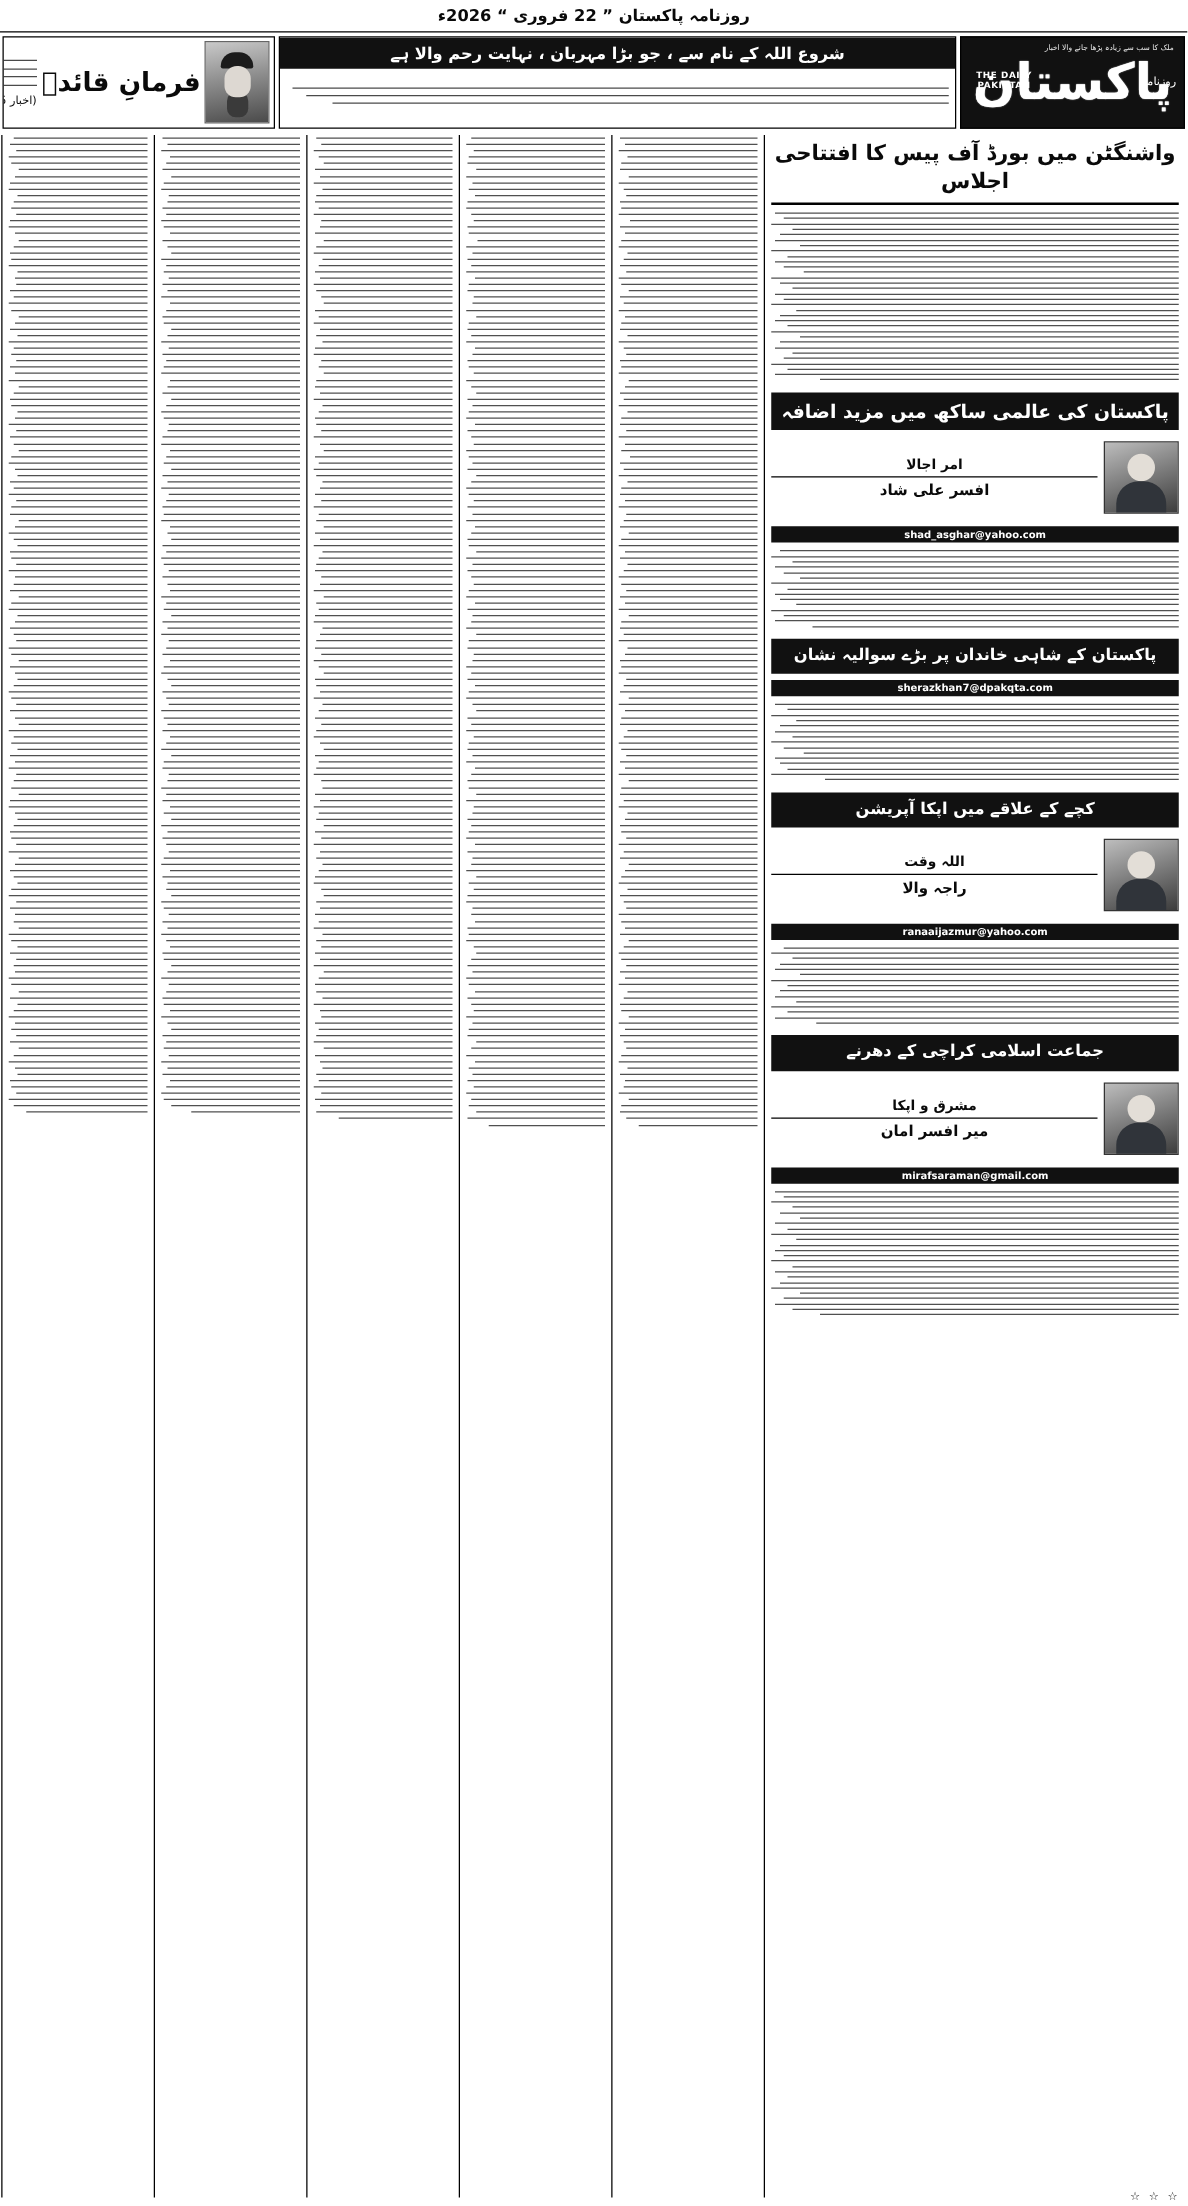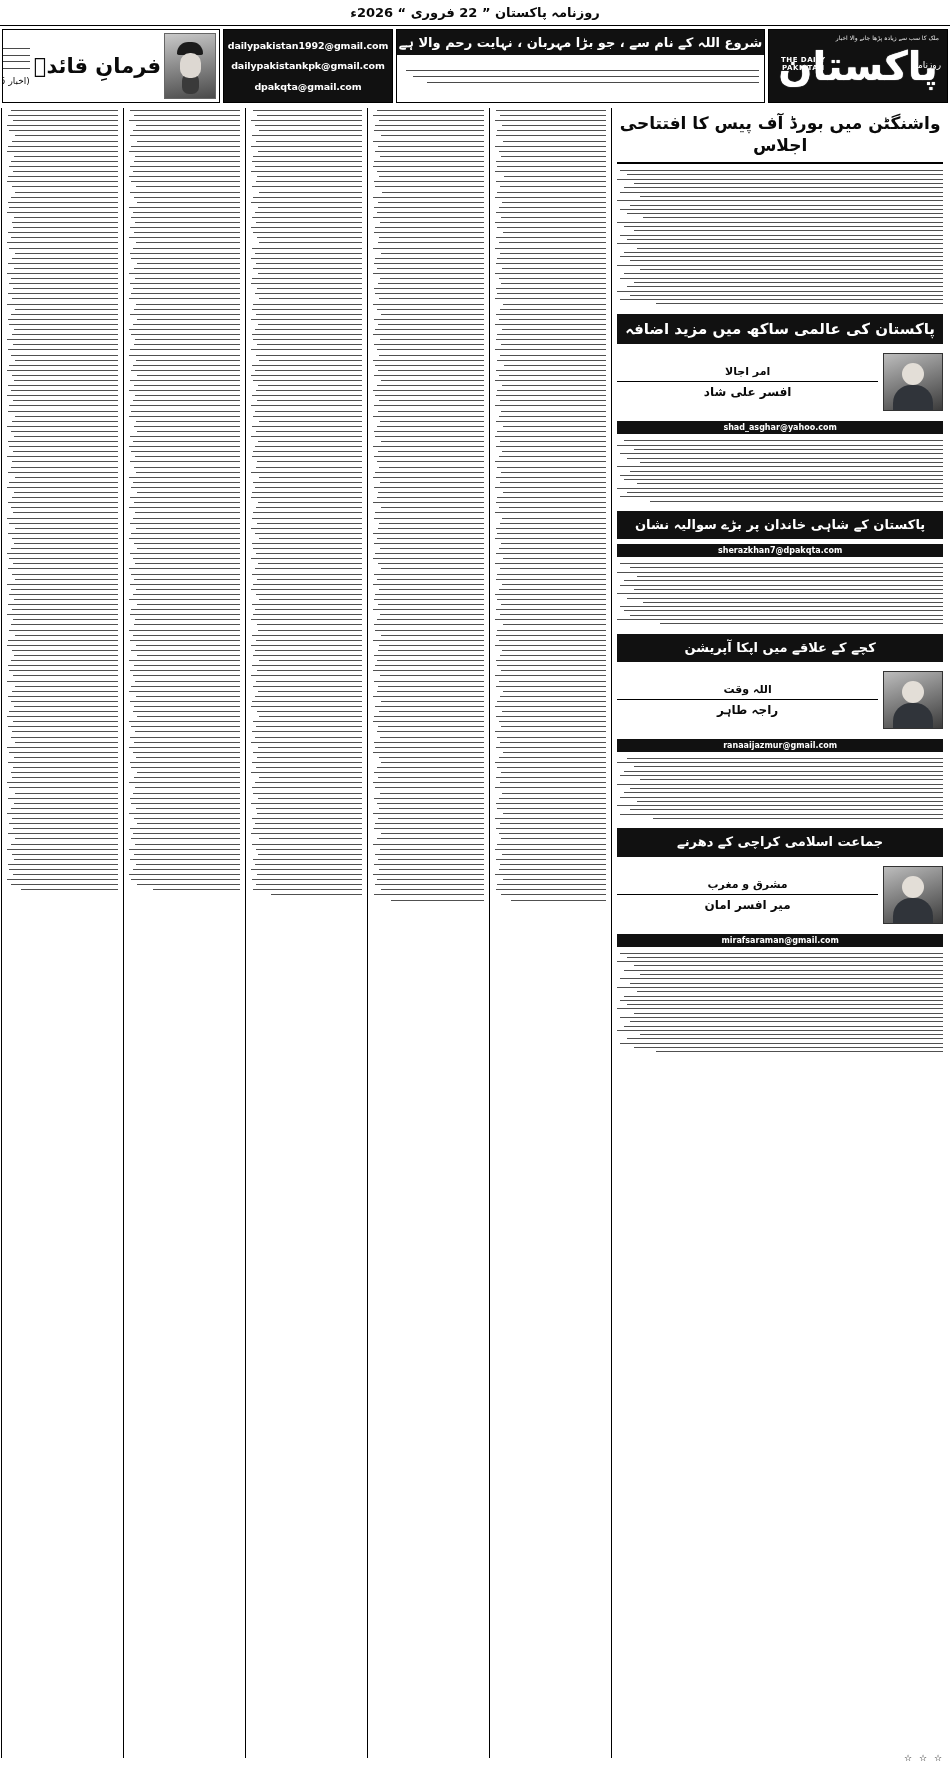--- a/index.html
+++ b/index.html
@@ -300,25 +300,20 @@
 
     <div class="mh-bism">
       <div class="bism-bar">شروع اللہ کے نام سے ، جو بڑا مہربان ، نہایت رحم والا ہے</div>
       <div class="bism-body lines">
         <i style="width:99%"></i>
           <i style="width:97%"></i>
           <i style="width:93%"></i>
       </div>
     </div>
 
-    <div class="mh-mail">
-      <div class="mail">dailypakistan1992@gmail.com</div>
-      <div class="mail">dailypakistankpk@gmail.com</div>
-      <div class="mail">dpakqta@gmail.com</div>
-    </div>
 
     <div class="mh-quaid">
       <div class="qportrait"></div>
       <div class="qbadge">
         <div class="qlabel">فرمانِ قائدؒ</div>
       </div>
       <div class="qtext">
         <div class="lines">
           <i style="width:98%"></i>
             <i style="width:99%"></i>
@@ -422,24 +417,24 @@
           <i style="width:87%"></i>
       </div>
 
       <div class="banner small">
         <div class="btext">کچے کے علاقے میں اپکا آپریشن</div>
       </div>
       <div class="byline">
         <div class="photo"></div>
         <div class="meta">
           <div class="kicker">اللہ وقت</div>
-          <div class="author">راجہ طاہر</div>
+          <div class="author">راجہ والا</div>
         </div>
       </div>
-      <div class="byline-email">ranaaijazmur@gmail.com</div>
+      <div class="byline-email">ranaaijazmur@yahoo.com</div>
       <div class="lines tight">
         <i style="width:97%"></i>
           <i style="width:100%"></i>
           <i style="width:95%"></i>
           <i style="width:98%"></i>
         <i style="width:99%"></i>
           <i style="width:93%"></i>
           <i style="width:100%"></i>
           <i style="width:96%"></i>
         <i style="width:98%"></i>
@@ -450,21 +445,21 @@
           <i style="width:99%"></i>
           <i style="width:89%"></i>
       </div>
 
       <div class="banner small">
         <div class="btext">جماعت اسلامی کراچی کے دھرنے</div>
       </div>
       <div class="byline">
         <div class="photo"></div>
         <div class="meta">
-          <div class="kicker">مشرق و مغرب</div>
+          <div class="kicker">مشرق و اپکا</div>
           <div class="author">میر افسر امان</div>
         </div>
       </div>
       <div class="byline-email">mirafsaraman@gmail.com</div>
       <div class="lines tight flow">
         <i style="width:99%"></i>
           <i style="width:97%"></i>
           <i style="width:100%"></i>
           <i style="width:95%"></i>
         <i style="width:98%"></i>

